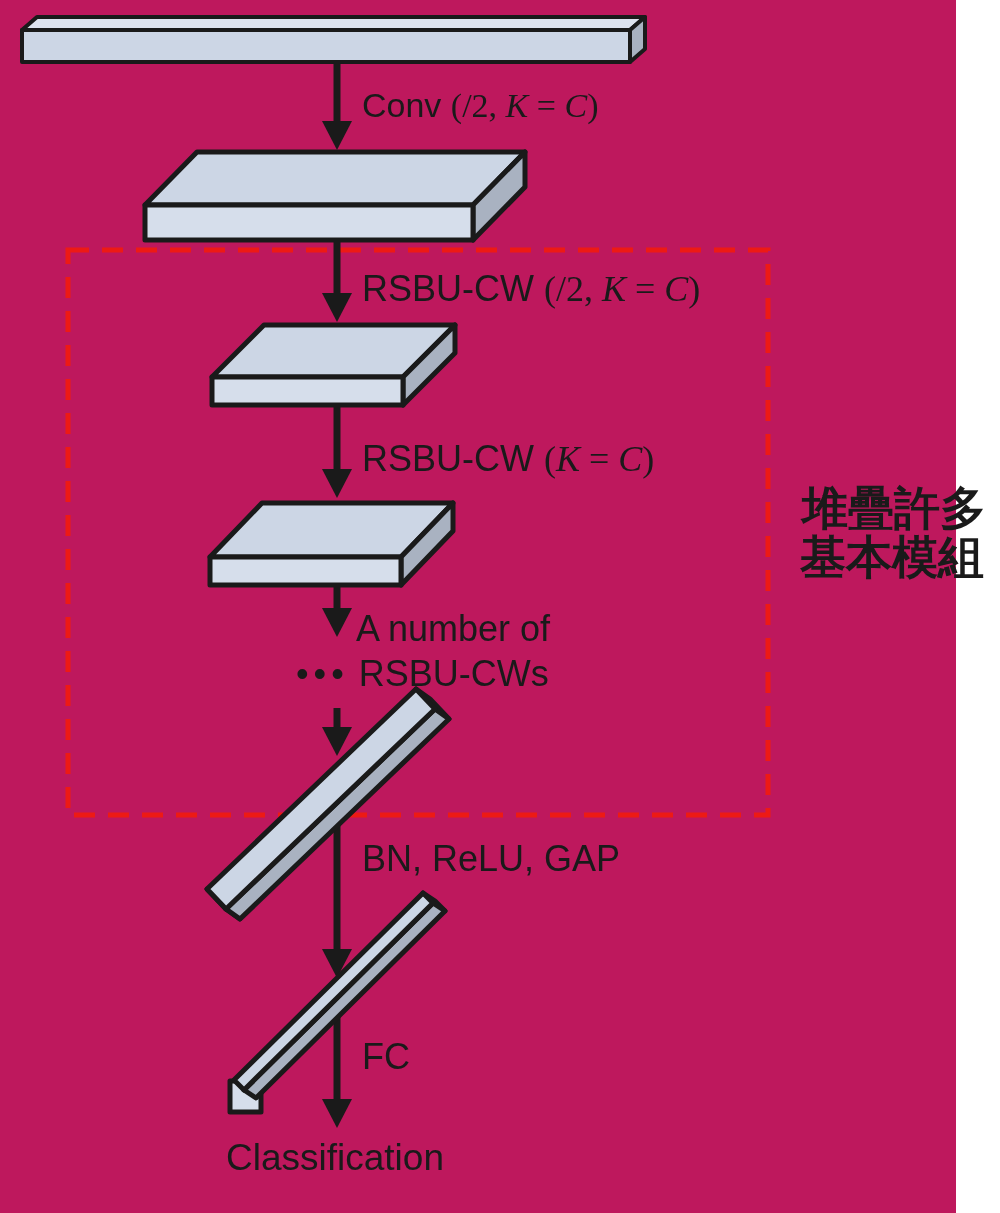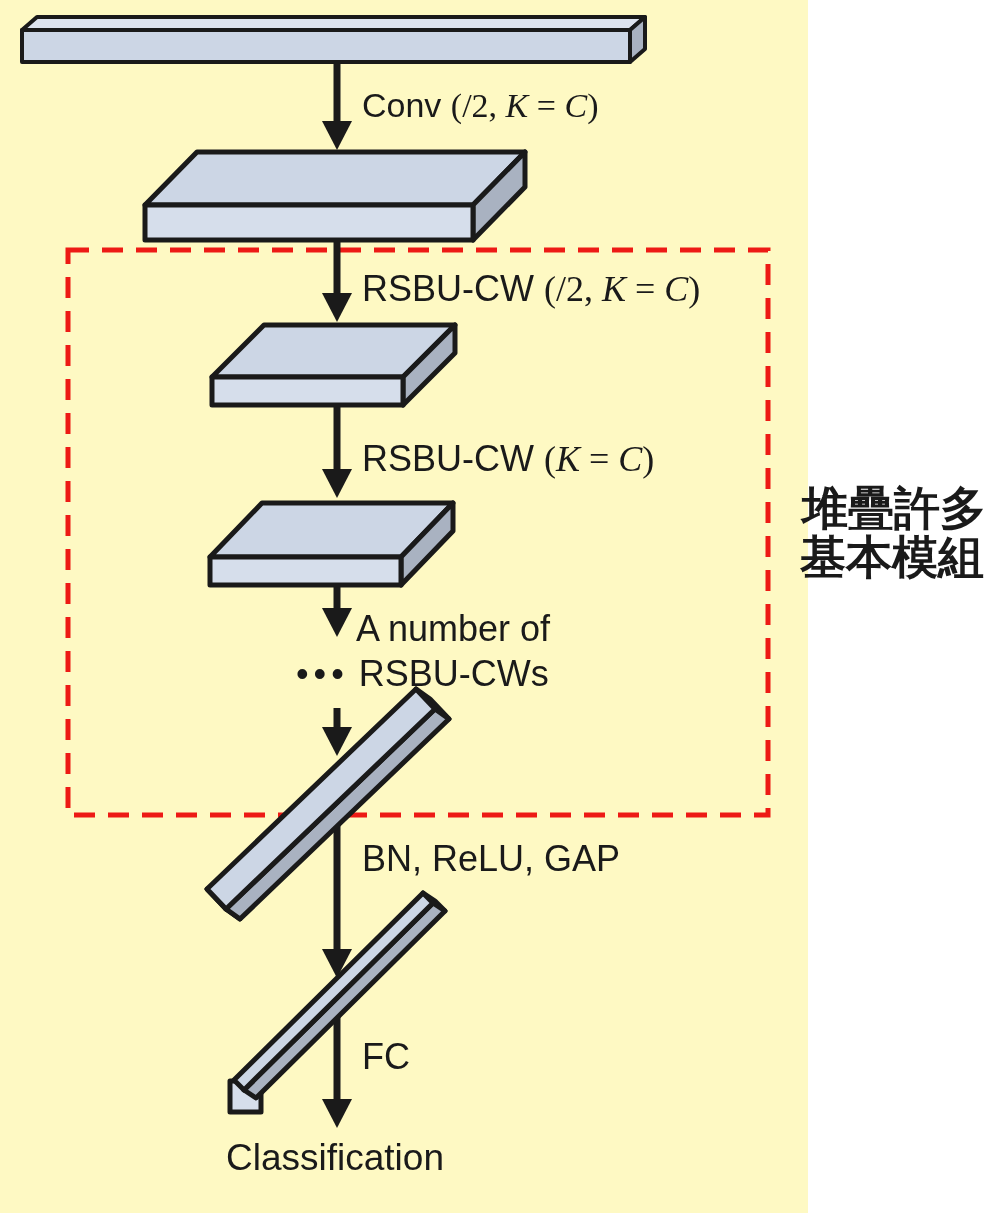--- a/index.html
+++ b/index.html
@@ -1,16 +1,16 @@
 <!DOCTYPE html>
 <html><head>
 <meta charset="utf-8">
 <style>
   html,body{margin:0;padding:0;background:#ffffff;}
-  .stage{width:808px;height:1213px;position:relative;background:#fef9c3;}
+  .stage{width:956px;height:1213px;position:relative;background:#be185d;}
   svg{display:block;}
   .outline{stroke:#1a1a1a;stroke-width:5;stroke-linejoin:round;}
   .outline4{stroke:#1a1a1a;stroke-width:4;stroke-linejoin:round;}
   .arrow-line{stroke:#1a1a1a;stroke-width:7;}
   .arrow-head{fill:#1a1a1a;stroke:none;}
   .dashed-box{fill:none;stroke-width:5;stroke-dasharray:21 13;}
   text{font-family:"Liberation Sans",sans-serif;font-size:36px;fill:#1a1a1a;}
   .lbl-conv{font-size:34px;}
   .math{font-family:"Liberation Serif",serif;}
   .mathit{font-family:"Liberation Serif",serif;font-style:italic;}

